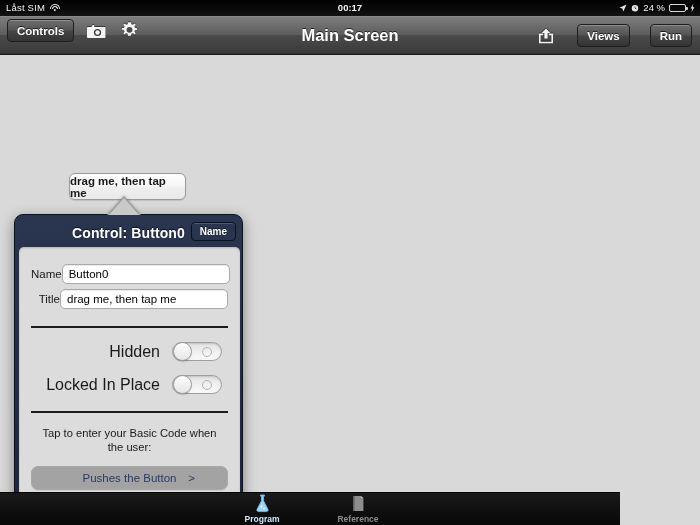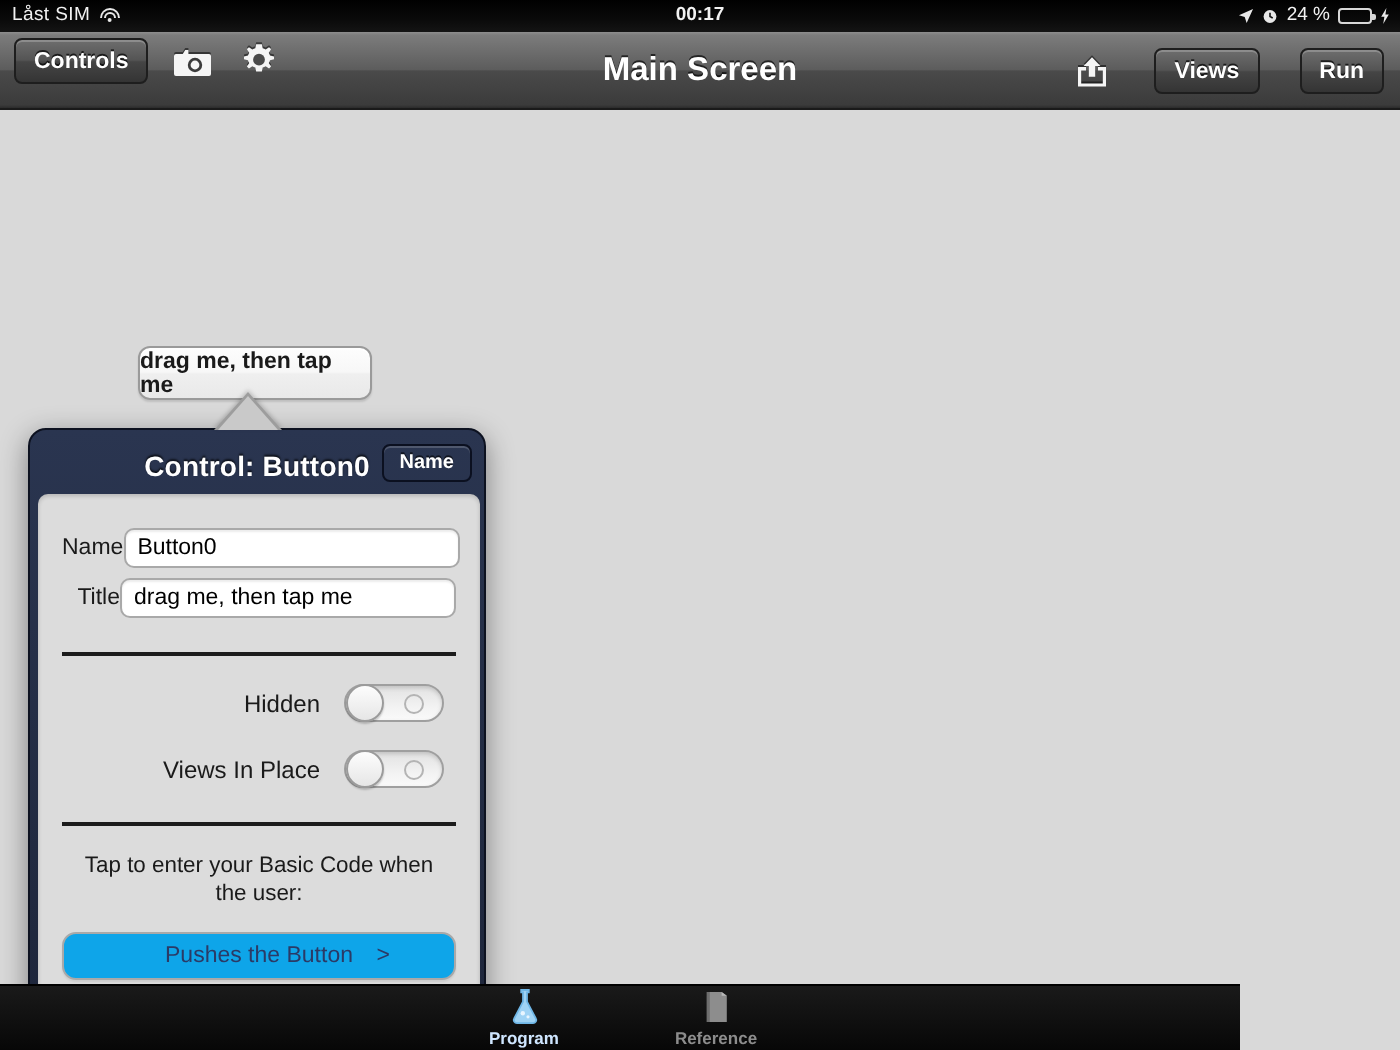--- a/index.html
+++ b/index.html
@@ -127,21 +127,21 @@
     flex:1; height:20px; background:#fff; border:1px solid #a9a9a9;
     border-radius:5px; font-size:11.5px; color:#000;
     padding:0 6px; font-family:"Liberation Sans",sans-serif;
     box-shadow:inset 0 1px 1px rgba(0,0,0,.08);
     outline:none;
   }
 
   .sep{ height:2px; background:#1c1c1c; margin:17px 12px 0 12px; }
 
   .switch-row{ display:flex; align-items:center; justify-content:flex-end; padding:0 18px; margin-top:14px; }
-  .switch-label{ font-size:12px; color:#1a1a1a; margin-right:12px; }
+  .switch-label{ font-size:16px; color:#1a1a1a; margin-right:12px; }
   .switch{
     width:50px; height:19px; border-radius:10px;
     background:linear-gradient(to bottom,#e2e2e2 0%,#f2f2f2 60%,#fafafa 100%);
     border:1px solid #9f9f9f; position:relative; cursor:pointer;
     box-shadow:inset 0 1px 2px rgba(0,0,0,.15);
   }
   .switch .knob{
     position:absolute; left:0px; top:-1px; width:19px; height:19px; border-radius:50%;
     background:linear-gradient(to bottom,#fdfdfd,#e6e6e6);
     border:1px solid #9b9b9b;
@@ -150,21 +150,21 @@
   .switch .ring{
     position:absolute; right:9px; top:4px; width:10px; height:10px;
     border:1px solid #b4b4b4; border-radius:50%;
   }
 
   .hint{
     text-align:center; font-size:11.2px; color:#1a1a1a; line-height:14px;
     padding:0 22px; margin-top:13px;
   }
   .wide-btn{
-    margin:12px 12px 0 12px; height:24px; background:#0ea5e9;
+    margin:12px 12px 0 12px; height:24px; background:#a3a3a3;
     border:1px solid #a9a9a9; border-radius:7px;
     display:flex; align-items:center; justify-content:center; position:relative;
     font-size:11.5px; color:#2b3a66; cursor:pointer;
     box-shadow:0 1px 1px rgba(0,0,0,.07);
   }
   .wide-btn .chev{ position:absolute; right:32px; font-size:11.5px; color:#2b3a66; }
 
   
   .tabbar{
     position:absolute; bottom:0; left:0; width:620px; height:33px;
@@ -269,21 +269,21 @@
 
       <div class="switch-row">
         <span class="switch-label">Hidden</span>
         <span class="switch">
           <span class="ring"></span>
           <span class="knob"></span>
         </span>
       </div>
 
       <div class="switch-row">
-        <span class="switch-label">Views In Place</span>
+        <span class="switch-label">Locked In Place</span>
         <span class="switch">
           <span class="ring"></span>
           <span class="knob"></span>
         </span>
       </div>
 
       <div class="sep"></div>
 
       <div class="hint">Tap to enter your Basic Code when the user:</div>
 

